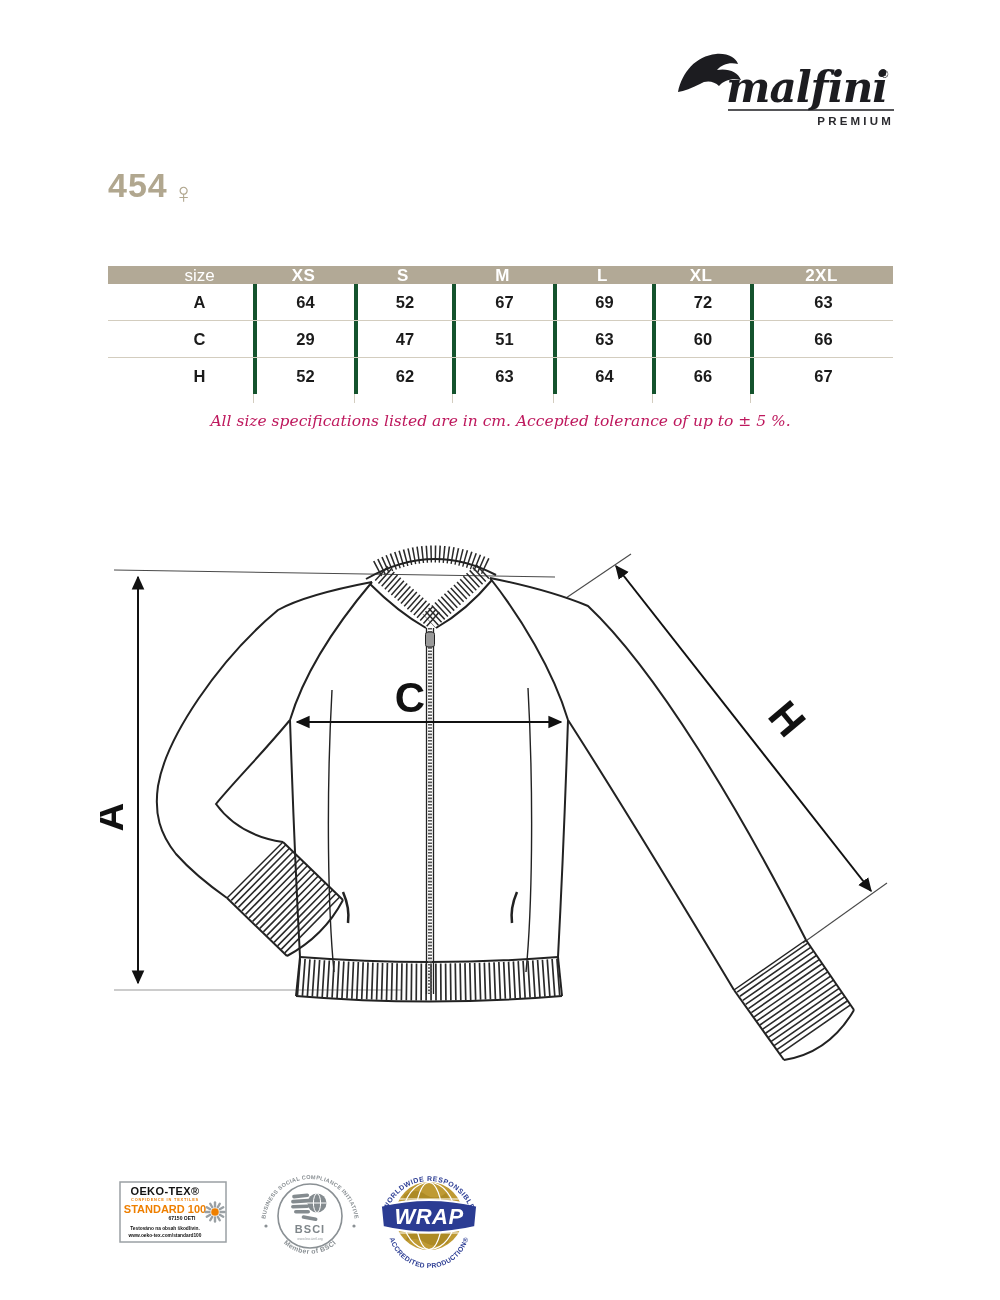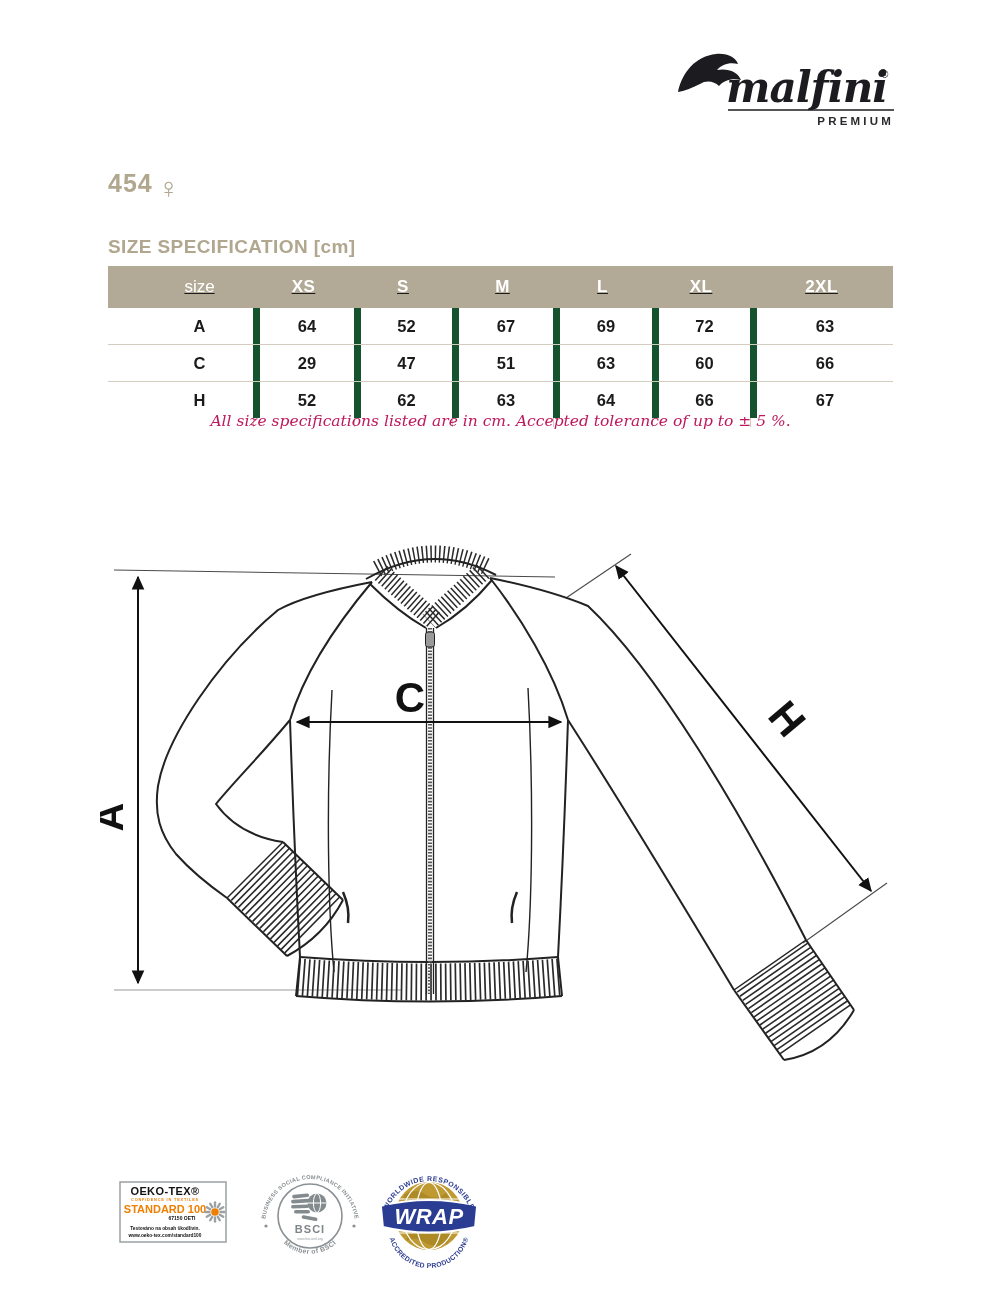--- a/index.html
+++ b/index.html
@@ -4,40 +4,40 @@
 <style>
   html,body{margin:0;padding:0;background:#fff;}
   .page{position:relative;width:1000px;height:1300px;background:#fff;overflow:hidden;
         font-family:"Liberation Sans",sans-serif;color:#1b1b1b;}
 
   
   .brand{position:absolute;left:672px;top:48px;width:235px;height:88px;}
 
   
   .title{position:absolute;left:108px;top:166px;display:flex;align-items:baseline;}
-  .code{font-size:25px;font-weight:700;color:#b1a78f;letter-spacing:1px;}
+  .code{font-size:34px;font-weight:700;color:#b1a78f;letter-spacing:1px;}
   .pname{font-family:"DejaVu Serif",serif;font-size:37px;font-weight:400;color:#141414;margin-left:12px;}
   .gender{color:#b1a78f;font-size:29px;margin-left:5px;transform:translateY(6px);}
 
   
   .spec-heading{position:absolute;left:108px;top:236px;font-size:19px;font-weight:700;
                 color:#b1a78f;letter-spacing:.4px;}
 
   
   .spec-table{position:absolute;left:108px;top:266px;width:785px;}
   .thead,.trow,.stub{display:grid;grid-template-columns:145px 101px 98px 101px 99px 98px 143px;}
-  .thead{background:#b2a996;height:42px;text-decoration:underline;}
+  .thead{background:#b2a996;height:18px;}
   .thead>div{display:flex;align-items:center;justify-content:center;color:#fff;
              font-weight:700;font-size:17px;letter-spacing:.5px;}
   .thead>.th-size{font-weight:400;font-size:17px;letter-spacing:0;padding-left:38px;}
   .trow{height:36px;}
   .trow+.trow{border-top:1px solid #d3cdbf;}
   .trow>div{display:flex;align-items:center;justify-content:center;height:100%;
             font-weight:700;font-size:16.5px;color:#1b1b1b;}
-  .trow>div+div{border-left:7px solid #14532d;}
+  .trow>div+div{border-left:4px solid #14532d;}
   .trow>.tlabel{padding-left:38px;}
   .stub{height:9px;}
   .stub>div+div{border-left:1px solid #d3cdbf;}
 
   .note{position:absolute;left:108px;top:412px;width:785px;text-align:center;
         font-family:"DejaVu Serif",serif;font-style:italic;font-size:15.5px;color:#be185d;}
 
   
   .diagram{position:absolute;left:100px;top:520px;}
   .dimlbl{font-family:"Liberation Sans",sans-serif;font-weight:600;fill:#111;}
@@ -58,21 +58,20 @@
     <text x="209" y="30" font-size="10" fill="#1c1c20">®</text>
     <line x1="56" y1="62" x2="222" y2="62" stroke="#1c1c20" stroke-width="1.6"></line>
     <text x="222" y="77" text-anchor="end" font-size="11.5" font-weight="700" letter-spacing="3.2" fill="#2a2a2e">PREMIUM</text>
   </svg>
 
   <div class="title">
     <span class="code">454</span>
     <span class="gender">♀</span>
   </div>
 
-  <div class="spec-heading">SIZE SPECIFICATION [cm]</div>
 
   <div class="spec-table">
     <div class="thead">
       <div class="th-size">size</div>
       <div>XS</div>
       <div>S</div>
       <div>M</div>
       <div>L</div>
       <div>XL</div>
       <div>2XL</div>

